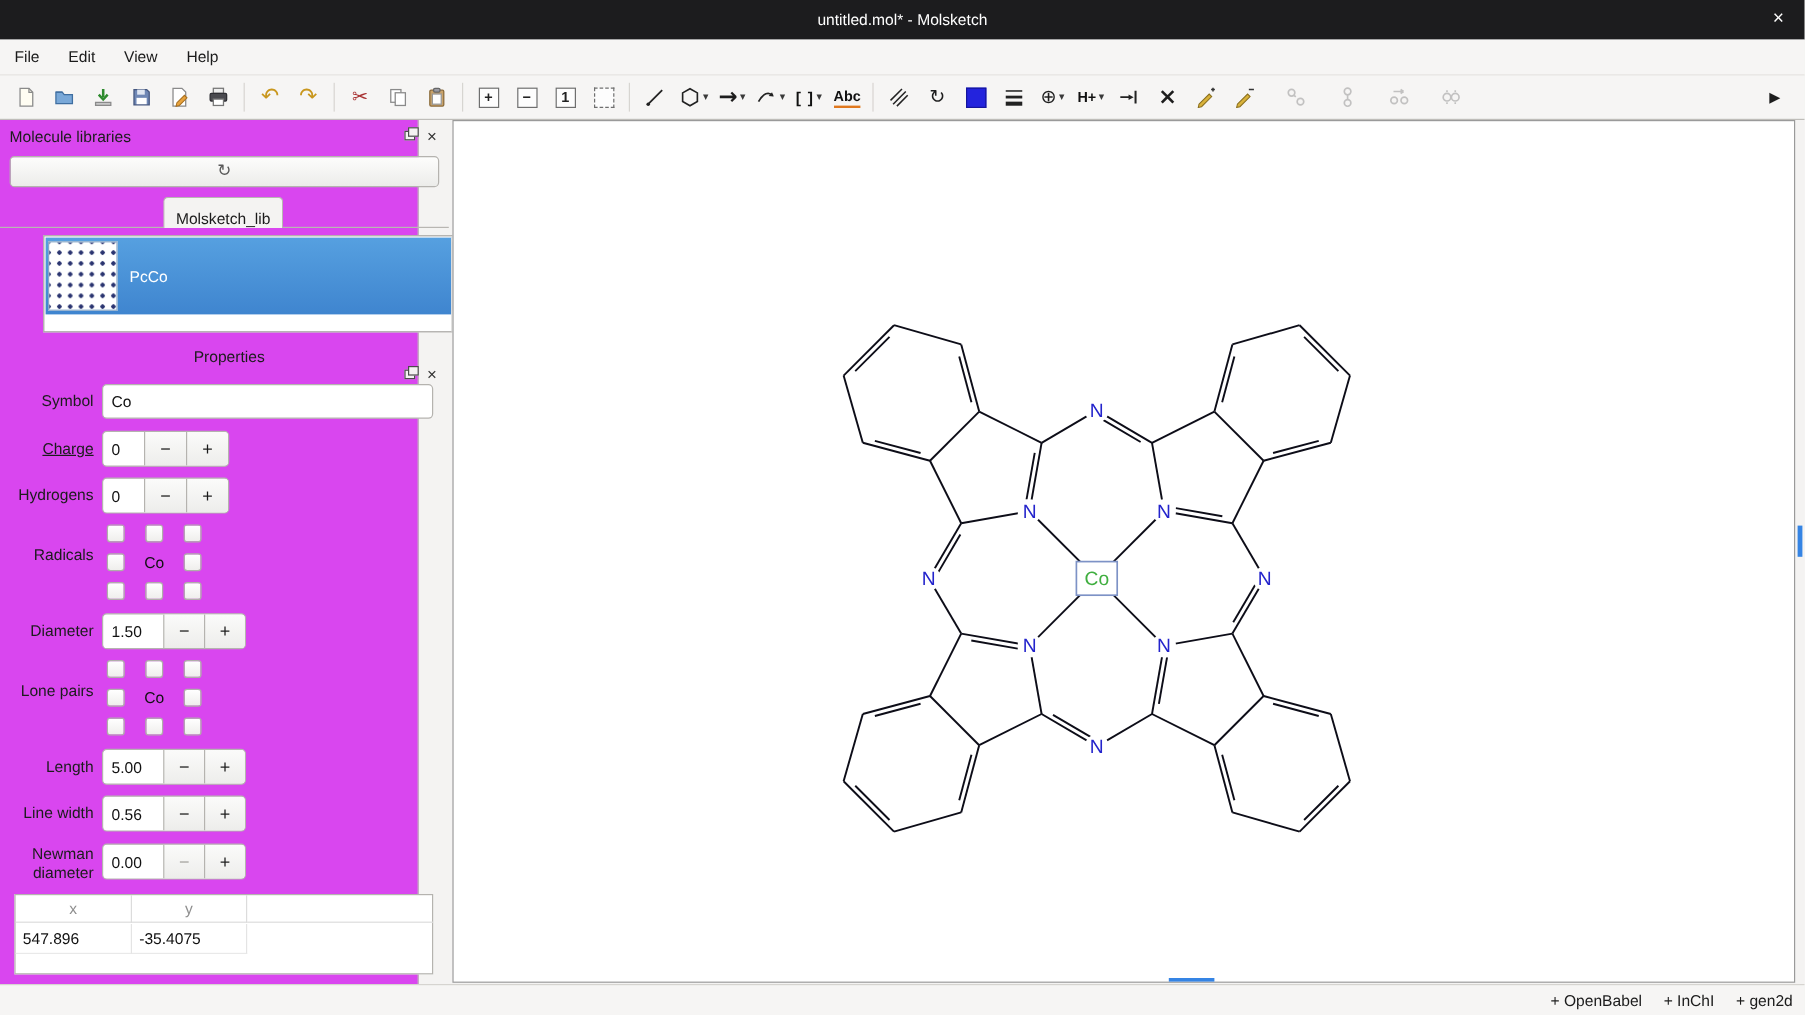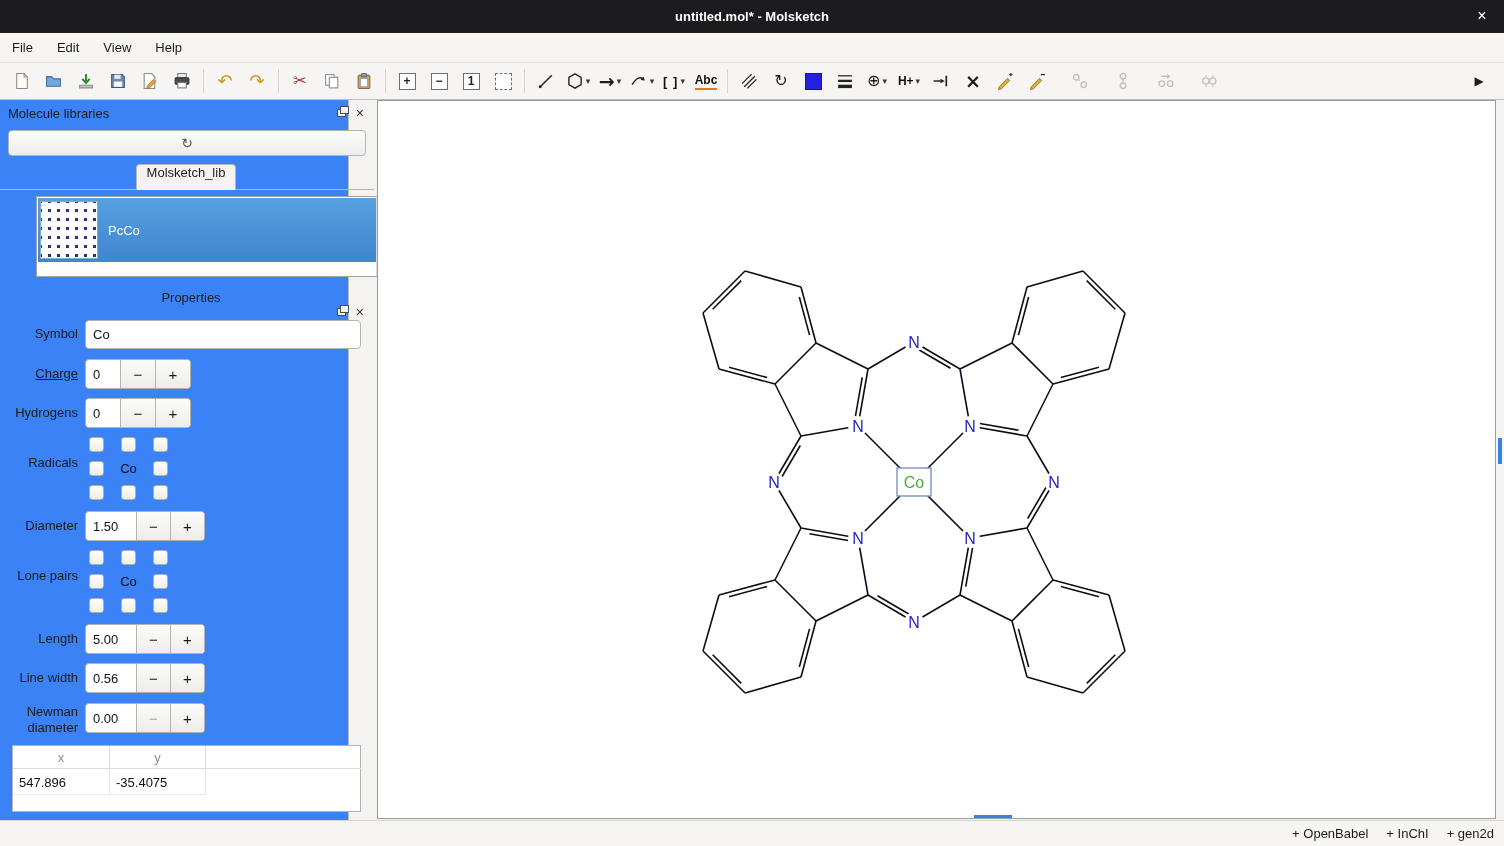--- a/index.html
+++ b/index.html
@@ -3,21 +3,21 @@
 <meta charset="utf-8">
 <style>
   * { margin:0; padding:0; box-sizing:border-box; }
   html,body { width:1504px; height:846px; }
   body { font-family:"Liberation Sans", sans-serif; background:#f4f3f2; }
   #app { position:relative; width:1504px; height:846px; overflow:hidden; background:#f4f3f2; }
 
   
   .titlebar { position:absolute; left:0; top:0; width:1504px; height:33px; background:#1c1c1e;
               display:flex; align-items:center; justify-content:center; }
-  .titlebar .title { color:#ffffff; font-size:13px; font-weight:bold; }
+  .titlebar .title { color:#ffffff; font-size:13px; font-weight:normal; }
   .titlebar .close { position:absolute; right:12px; top:6px; color:#ffffff; font-size:16px; width:20px; height:20px;
                      display:flex; align-items:center; justify-content:center; cursor:default; }
 
   
   .menubar { position:absolute; left:0; top:33px; width:1504px; height:30px; background:#f6f5f4;
              display:flex; align-items:center; border-bottom:1px solid #e2e0dc; }
   .menuitem { padding:0 12px; font-size:13px; color:#1b1b1b; height:100%; display:flex; align-items:center; }
 
   
   .toolbar { position:absolute; left:0; top:63px; width:1504px; height:37px; background:#f6f5f4;
@@ -35,37 +35,37 @@
           align-items:center; justify-content:center; font-size:12px; font-weight:bold; color:#222; }
   .zbox.dashed { border-style:dashed; }
   .txttool { font-size:12px; font-weight:bold; color:#111; border-bottom:2px solid #e0781e; padding-bottom:1px; }
   .brk { font-size:13px; font-weight:bold; color:#111; letter-spacing:1px; }
   .hp { font-size:12px; font-weight:bold; color:#111; }
   .swatch { width:17px; height:17px; background:#2323dd; border:1px solid #14149d; }
   .grayed { opacity:.5; margin-left:12px; }
   .overflow { margin-left:auto; margin-right:4px; font-size:12px; color:#111; }
 
   
-  .leftpanel { position:absolute; left:0; top:100px; width:349px; height:720px; background:#3b82f6;
+  .leftpanel { position:absolute; left:0; top:100px; width:349px; height:720px; background:#d946ef;
                border-right:1px solid #bfbdb9; }
   .dockhdr { position:absolute; left:0; width:374px; height:22px; display:flex; align-items:center; }
   .dockhdr .dtitle { margin-left:8px; font-size:13px; color:#1c1c1c; }
   .dockhdr .hicons { margin-left:auto; margin-right:10px; display:flex; align-items:center; gap:10px; }
   .flicon { position:relative; width:9px; height:8px; border:1px solid #4c4c4c; background:#f4f3f2; }
   .flicon span { position:absolute; left:2px; top:-4px; width:9px; height:8px; border:1px solid #4c4c4c; background:#f4f3f2; }
   .dclose { font-size:14px; color:#333; line-height:1; }
 
   .bigbtn { position:absolute; left:8px; top:30px; width:358px; height:26px; border:1px solid #b5b3af;
             border-radius:4px; background:linear-gradient(#fdfdfc,#ececea); display:flex; align-items:center;
             justify-content:center; font-family:"DejaVu Sans", sans-serif; font-size:14px; color:#5a5a5a; }
 
   .tabline { position:absolute; left:0; top:89px; width:374px; height:1px; background:#b8b6b2; }
   .tab { position:absolute; left:136px; top:64px; width:100px; height:26px; background:#f4f3f2;
          border:1px solid #b8b6b2; border-bottom:none; border-radius:4px 4px 0 0; display:flex;
-         align-items:flex-start; justify-content:center; font-size:13px; color:#1b1b1b; z-index:2; }
+         align-items:flex-end; justify-content:center; font-size:13px; color:#1b1b1b; z-index:2; }
 
   .liblist { position:absolute; left:8px; top:96px; width:350px; height:81px; background:#ffffff;
              border:1px solid #a5a3a0; overflow:hidden;margin-left:28px; }
   .libitem { position:absolute; left:1px; top:1px; width:340px; height:64px;
              background:linear-gradient(#56a0e0,#3f85cf); display:flex; align-items:center; }
   .libthumb { width:58px; height:58px; margin-left:2px; background:#ffffff; border:1px solid #88a8c8;
               background-image:radial-gradient(circle, #2a3470 1.6px, transparent 2px);
               background-size:9px 9px; background-position:4px 4px; }
   .libname { color:#ffffff; font-size:13px; margin-left:10px; }
   .libscroll { position:absolute; right:1px; top:1px; width:8px; height:79px; background:#efeeec; border-left:1px solid #ddd; }

